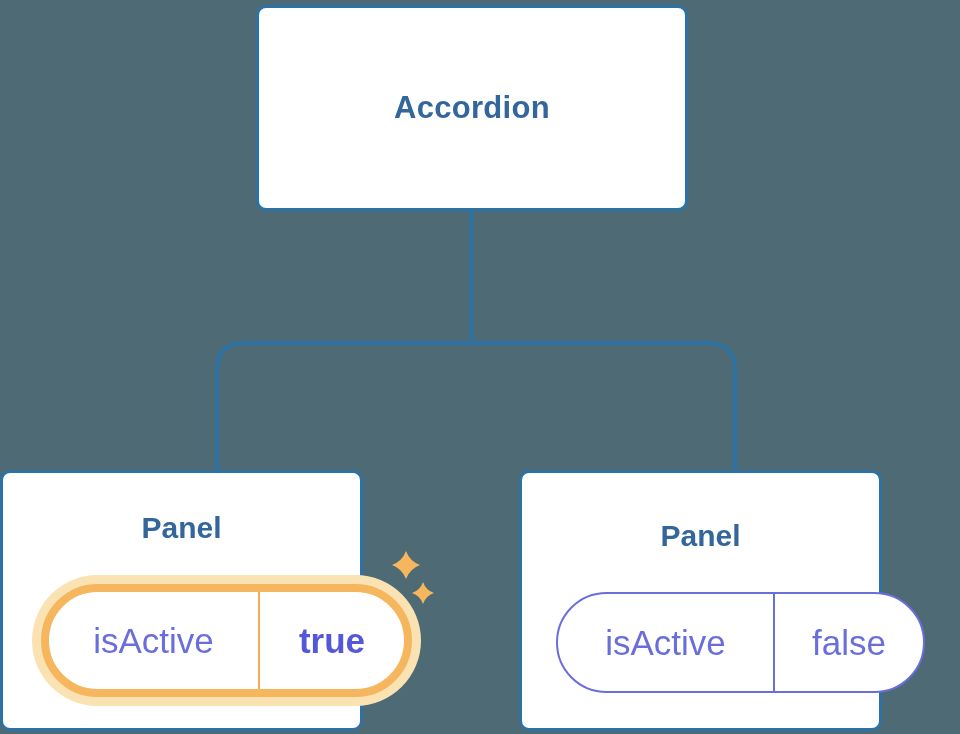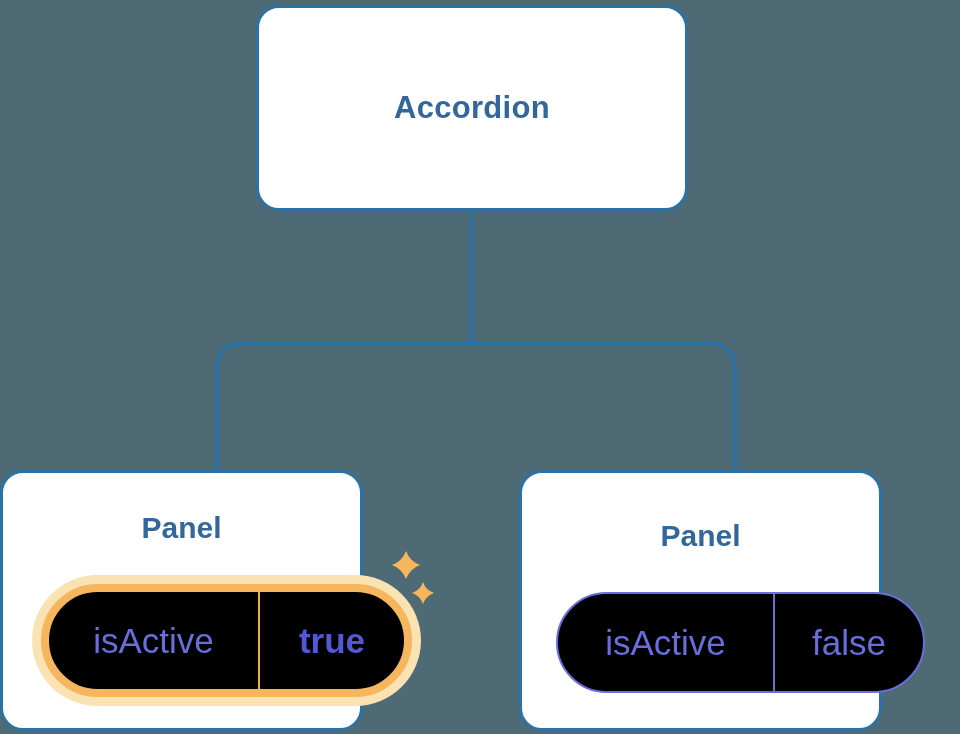--- a/index.html
+++ b/index.html
@@ -8,21 +8,21 @@
     --highlight-orange:#f6b65e; --highlight-orange-glow:#fbe2b3; --highlight-orange-divider:#f2ad56;
   }
   * { box-sizing:border-box; margin:0; padding:0; }
   body { font-family:"Liberation Sans","DejaVu Sans",sans-serif; }
   .canvas {
     position:relative; width:960px; height:734px;
     background:var(--background,#4d6a75); overflow:hidden;
   }
   .node {
     position:absolute; background:var(--node-fill,#fff);
-    border:3px solid var(--line-blue,#2d72a4); border-radius:23px;
+    border:3px solid var(--line-blue,#2d72a4); border-radius:10px;
   }
   .node-accordion { left:256px; top:5px; width:432px; height:206px;
     display:flex; align-items:center; justify-content:center; }
   .node-title {
     font-size:31px; font-weight:600; color:var(--title-blue,#33679b);
     letter-spacing:.3px;
   }
   .connectors { position:absolute; left:0; top:0; width:960px; height:734px; }
   .connectors path { fill:none; stroke:var(--line-blue,#2d72a4); stroke-width:4px; }
   .node-panel { top:470px; width:363px; height:261px; }
@@ -32,21 +32,21 @@
     font-size:30px; font-weight:600; color:var(--title-blue,#33679b); }
   .node-panel-left  .panel-title { top:38px; }
   .node-panel-right .panel-title { top:46px; }
   
   .pill-glow {
     position:absolute; left:29px; top:102px; width:389px; height:131px;
     background:var(--highlight-orange-glow,#fbe2b3); border-radius:66px; padding:9px;
   }
   .pill {
     display:flex; align-items:stretch; width:100%; height:100%;
-    background:#000000; overflow:hidden;
+    background:#ffffff; overflow:hidden;
   }
   .pill-active {
     border:8px solid var(--highlight-orange,#f6b65e); border-radius:57px;
   }
   .pill-cell { display:flex; align-items:center; justify-content:center; }
   .pill-cell.grow-l { flex:1.45; }
   .pill-cell.grow-r { flex:1;text-align:center; }
   .state-name  { font-size:35px; color:var(--state-purple,#6a6edc); }
   .state-value { font-size:35px; color:var(--state-purple,#6a6edc); }
   .state-value.bold { font-weight:bold; color:var(--state-purple-bold,#5457d8); }

